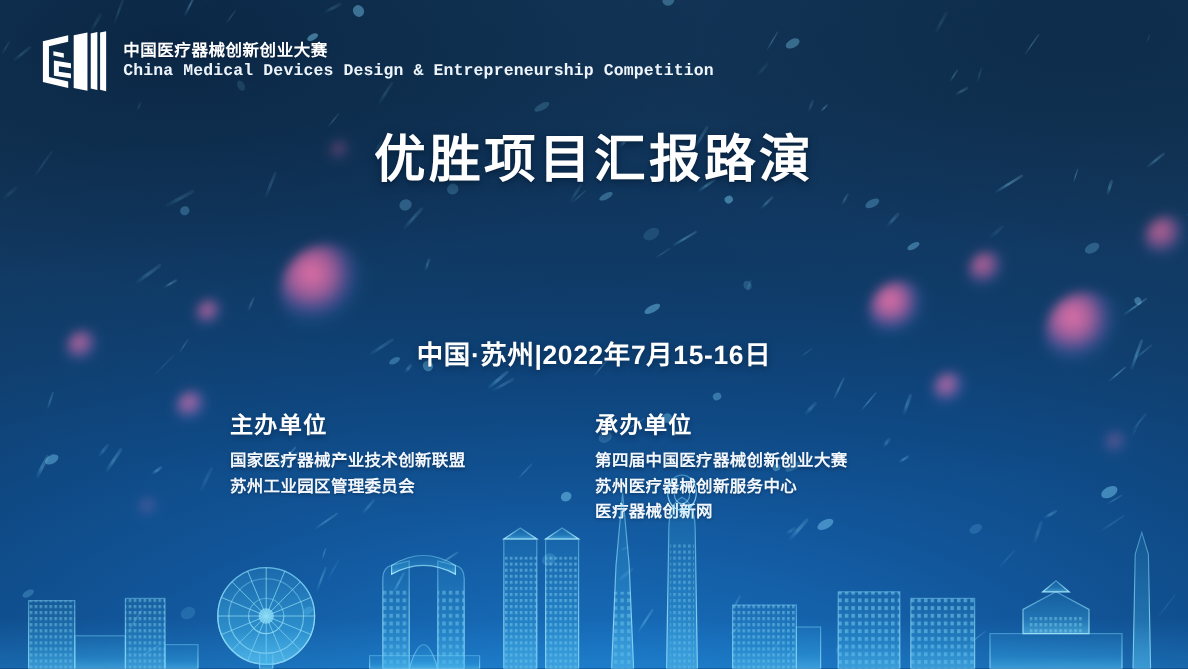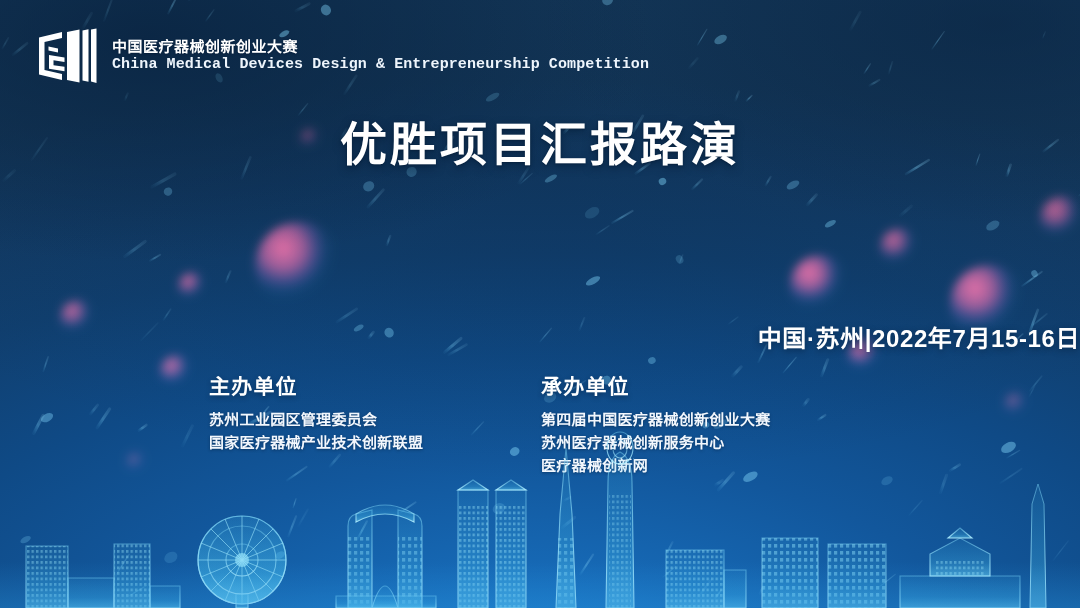--- a/index.html
+++ b/index.html
@@ -91,28 +91,27 @@
     text-shadow: 0 3px 9px rgba(4,24,48,.55), 0 1px 2px rgba(4,24,48,.5);
   }
   .headline-line.l1 { font-size: 53px; letter-spacing: 1.5px; }
   .headline-line.l2 { font-size: 47px; letter-spacing: 3px; margin-top: 0; }
 
   
   .venue-line {
     position: absolute;
     left: 0; right: 0;
     top: 303px;
-    text-align: right;
+    text-align: center;
     color: #ffffff;
     font-size: 24px;
     font-weight: 700;
     letter-spacing: .6px;
     white-space: nowrap;
     text-shadow: 0 2px 6px rgba(4,24,48,.5);
-    margin-top: 16px;
   }
 
   
   .organizers {
     position: absolute;
     left: 0; right: 0;
     top: 370px;
     display: flex;
     justify-content: center;
     gap: 16px;
@@ -367,22 +366,22 @@
 
   <div class="headline">
     <div class="headline-line l2">优胜项目汇报路演</div>
   </div>
 
   <div class="venue-line">中国·苏州|2022年7月15-16日</div>
 
   <div class="organizers">
     <div class="org-block">
       <div class="org-title">主办单位</div>
+      <div class="org-item">国家医疗器械产业技术创新联盟</div>
       <div class="org-item">苏州工业园区管理委员会</div>
-      <div class="org-item">国家医疗器械产业技术创新联盟</div>
     </div>
     <div class="org-block right">
       <div class="org-title">承办单位</div>
       <div class="org-item">第四届中国医疗器械创新创业大赛</div>
       <div class="org-item">苏州医疗器械创新服务中心</div>
       <div class="org-item">医疗器械创新网</div>
     </div>
   </div>
 
   <svg class="skyline" viewBox="0 0 1080 190" preserveAspectRatio="none" aria-hidden="true">

